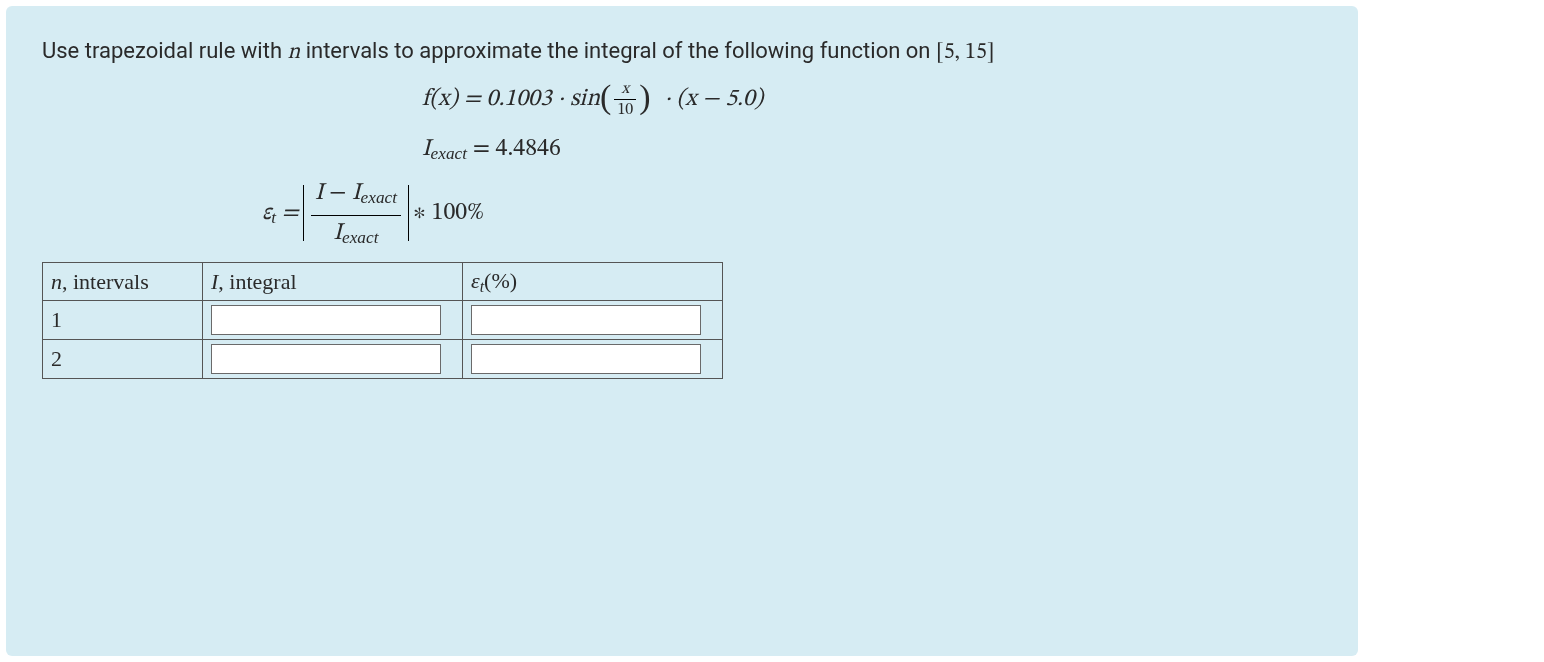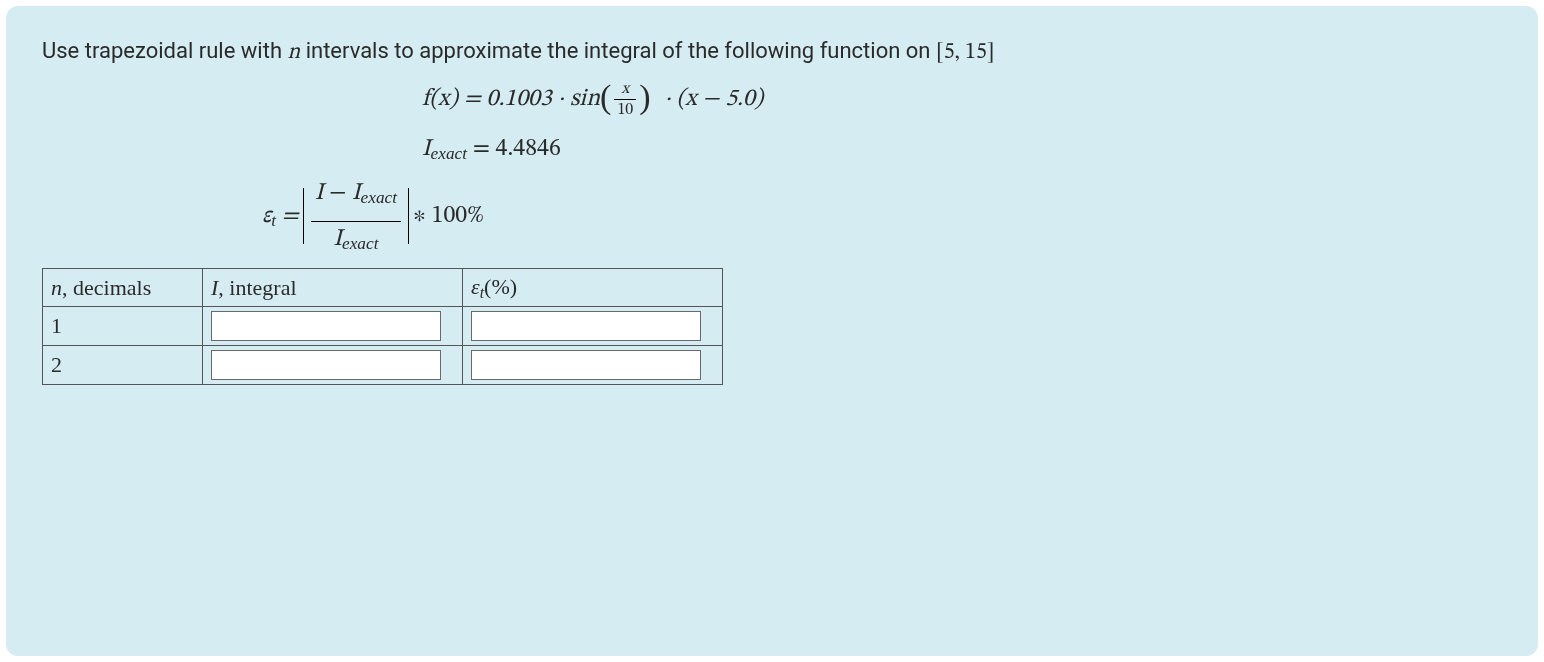--- a/index.html
+++ b/index.html
@@ -5,25 +5,25 @@
   html, body {
     margin: 0;
     padding: 0;
     font-family: -apple-system, BlinkMacSystemFont, "Segoe UI", Roboto, "Helvetica Neue", Arial, sans-serif;
     font-size: 22px;
     color: #2a2a2a;
     background: #fff;
   }
   .card {
     background: #d6ecf3;
-    border-radius: 12px;
+    border-radius: 6px;
     padding: 28px 36px 28px 36px;
     margin: 6px;
     box-sizing: border-box;
-    width: 1532px;
+    width: 1352px;
     min-height: 650px;
   }
   .prose {
     line-height: 1.55;
     margin: 0 0 10px 0;
   }
   .math-line {
     font-family: "Cambria Math", "STIX Two Math", "Times New Roman", serif;
     font-size: 24px;
     margin: 10px 0 14px 0;
@@ -36,21 +36,21 @@
   .indent-block { margin-left: 380px; }
   .indent-block2 { margin-left: 220px; }
 
   
   .frac {
     display: inline-block;
     vertical-align: middle;
     text-align: center;
     margin: 0 3px;
   }
-  .frac .num { display:block; padding: 0 4px 12px 4px; border-bottom: 1.4px solid #000; }
+  .frac .num { display:block; padding: 0 4px 6px 4px; border-bottom: 1.4px solid #000; }
   .frac .den { display:block; padding: 2px 4px 0 4px; }
   .small-frac .num, .small-frac .den { font-size: 16px; padding:0 3px; }
   .small-frac .num { border-bottom: 1px solid #000; }
 
   .big-paren {
     font-size: 34px;
     line-height: 0;
     vertical-align: -3px;
     font-family: "Cambria Math","Times New Roman",serif;
   }
@@ -123,21 +123,21 @@
       <span class="num"><span style="font-style:italic;">I</span> − <span style="font-style:italic;">I</span><span class="sub">exact</span></span>
       <span class="den"><span style="font-style:italic;">I</span><span class="sub">exact</span></span>
     </span>
     <span class="abs-bar"></span>
     <span> ∗ 100%</span>
   </div>
 
   <table class="answer">
     <thead>
       <tr>
-        <th class="col-n"><span style="font-style:italic;">n</span><span>, decimals</span></th>
+        <th class="col-n"><span style="font-style:italic;">n</span><span>, intervals</span></th>
         <th class="col-i"><span style="font-style:italic;">I</span><span>, integral</span></th>
         <th class="col-e"><span style="font-style:italic;">ε</span><span class="sub">t</span><span>(%)</span></th>
       </tr>
     </thead>
     <tbody>
       <tr>
         <td>1</td>
         <td><input type="text" value="" style=""></td>
         <td><input type="text" value="" style=""></td>
       </tr>

